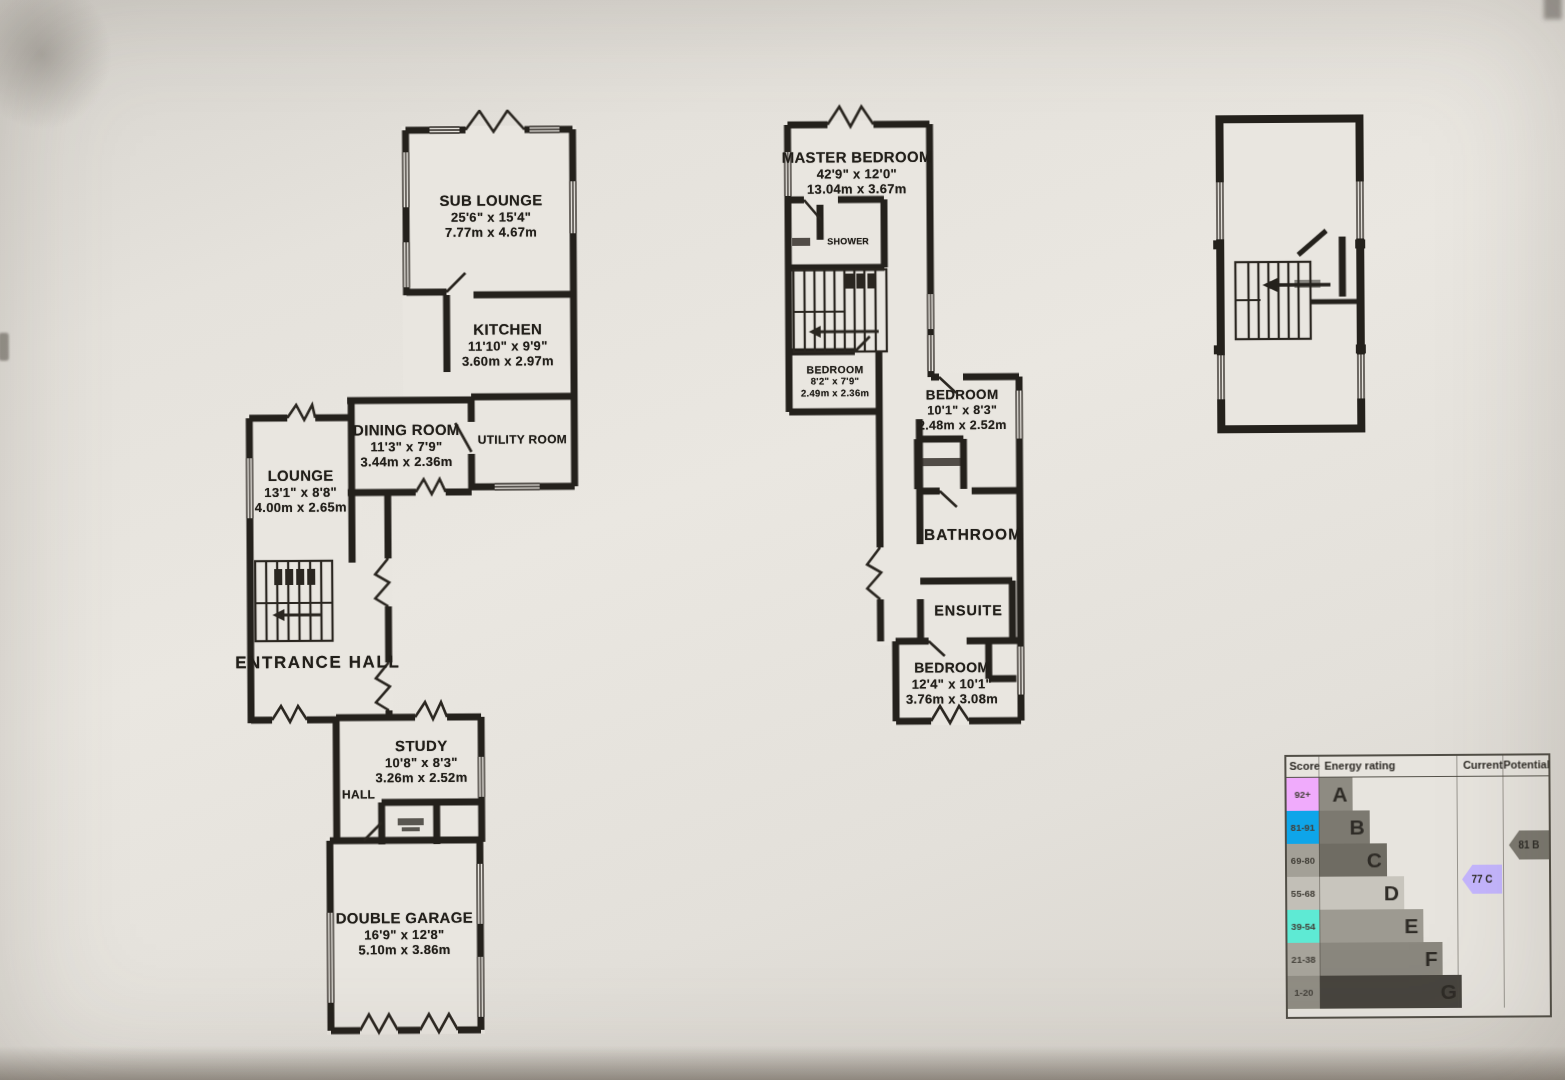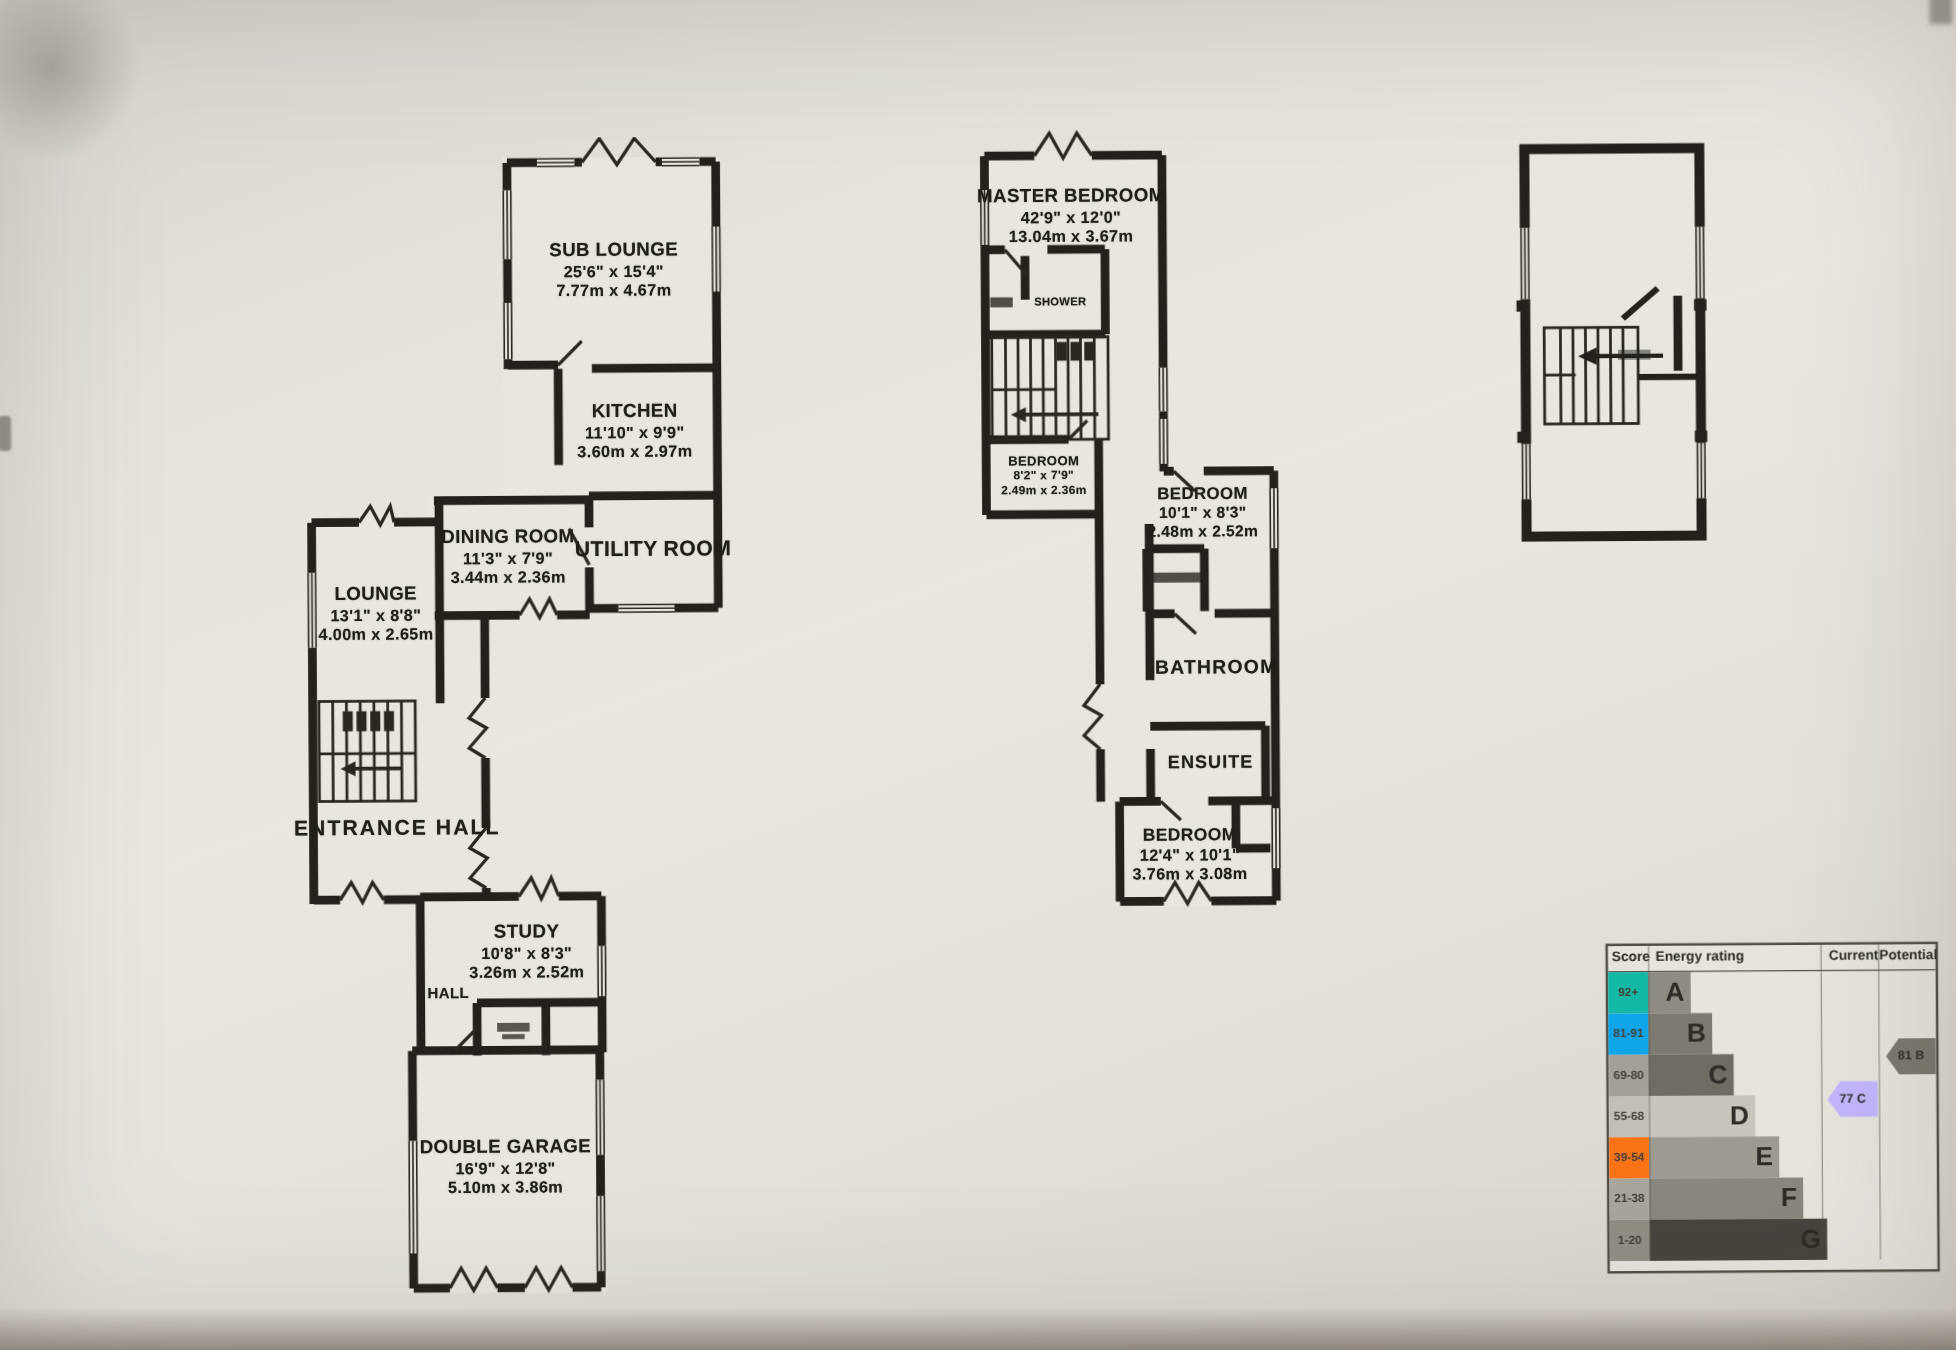--- a/index.html
+++ b/index.html
@@ -11,21 +11,21 @@
   #sheet{position:absolute;inset:0;transform:rotate(-0.35deg);}
   .plan{position:absolute;filter:blur(0.25px);}
   .plan svg{position:absolute;left:0;top:0;}
   .room-label{
     position:absolute;transform:translate(-50%,-50%);
     text-align:center;color:#221f1a;font-weight:bold;line-height:1.18;
     letter-spacing:.3px;white-space:nowrap;z-index:5;
     text-shadow:0 0 1px rgba(34,31,26,.5);
   }
   .rn{font-size:15px}.rd{font-size:13px}
-  .lab-utility .rn{font-size:17px}
+  .lab-utility .rn{font-size:12px}
   .lab-hall .rn{font-size:12px}
   .lab-entrance .rn{font-size:17px;letter-spacing:1.6px}
   .lab-shower .rn{font-size:9px;letter-spacing:.2px}
   .lab-bedsm .rn{font-size:10.5px}.lab-bedsm .rd{font-size:9.5px}
   .lab-bed3 .rn{font-size:13.5px}.lab-bed3 .rd{font-size:12.5px}
   .lab-bathroom .rn{font-size:15.5px;letter-spacing:1px}
   .lab-ensuite .rn{font-size:14.5px;letter-spacing:.8px}
   .lab-bed4 .rn{font-size:14px}.lab-bed4 .rd{font-size:13px}
 
   
@@ -331,37 +331,37 @@
       <div class="h h-rating">Energy rating</div>
       <div class="h h-current">Current</div>
       <div class="h h-potential">Potential</div>
     </div>
     <div class="epc-body">
       <div class="sep sep1"></div>
       <div class="sep sep2"></div>
       <div class="sep sep3"></div>
 
       <div class="epc-row">
-          <div class="epc-score" style="background: #14b8a6;">92+</div>
+          <div class="epc-score" style="background: #f0abfc;">92+</div>
           <div class="epc-band" style="width: 34px; background: rgb(142, 139, 130);"><span class="epc-letter">A</span></div>
         </div>
       <div class="epc-row">
           <div class="epc-score" style="background: #0ea5e9;">81-91</div>
           <div class="epc-band" style="width: 51px; background: rgb(124, 121, 112);"><span class="epc-letter">B</span></div>
         </div>
       <div class="epc-row">
           <div class="epc-score" style="background: rgb(163, 160, 151);">69-80</div>
           <div class="epc-band" style="width: 68px; background: rgb(111, 108, 99);"><span class="epc-letter">C</span></div>
         </div>
       <div class="epc-row">
           <div class="epc-score" style="background: rgb(194, 191, 183);">55-68</div>
           <div class="epc-band" style="width: 85px; background: rgb(200, 197, 189);"><span class="epc-letter">D</span></div>
         </div>
       <div class="epc-row">
-          <div class="epc-score" style="background: #f97316;">39-54</div>
+          <div class="epc-score" style="background: #5eead4;">39-54</div>
           <div class="epc-band" style="width: 104px; background: rgb(157, 154, 145);"><span class="epc-letter">E</span></div>
         </div>
       <div class="epc-row">
           <div class="epc-score" style="background: rgb(168, 165, 156);">21-38</div>
           <div class="epc-band" style="width: 123px; background: rgb(138, 135, 126);"><span class="epc-letter">F</span></div>
         </div>
       <div class="epc-row">
           <div class="epc-score" style="background: rgb(144, 141, 132);">1-20</div>
           <div class="epc-band" style="width: 142px; background: rgb(71, 68, 62);"><span class="epc-letter">G</span></div>
         </div>

